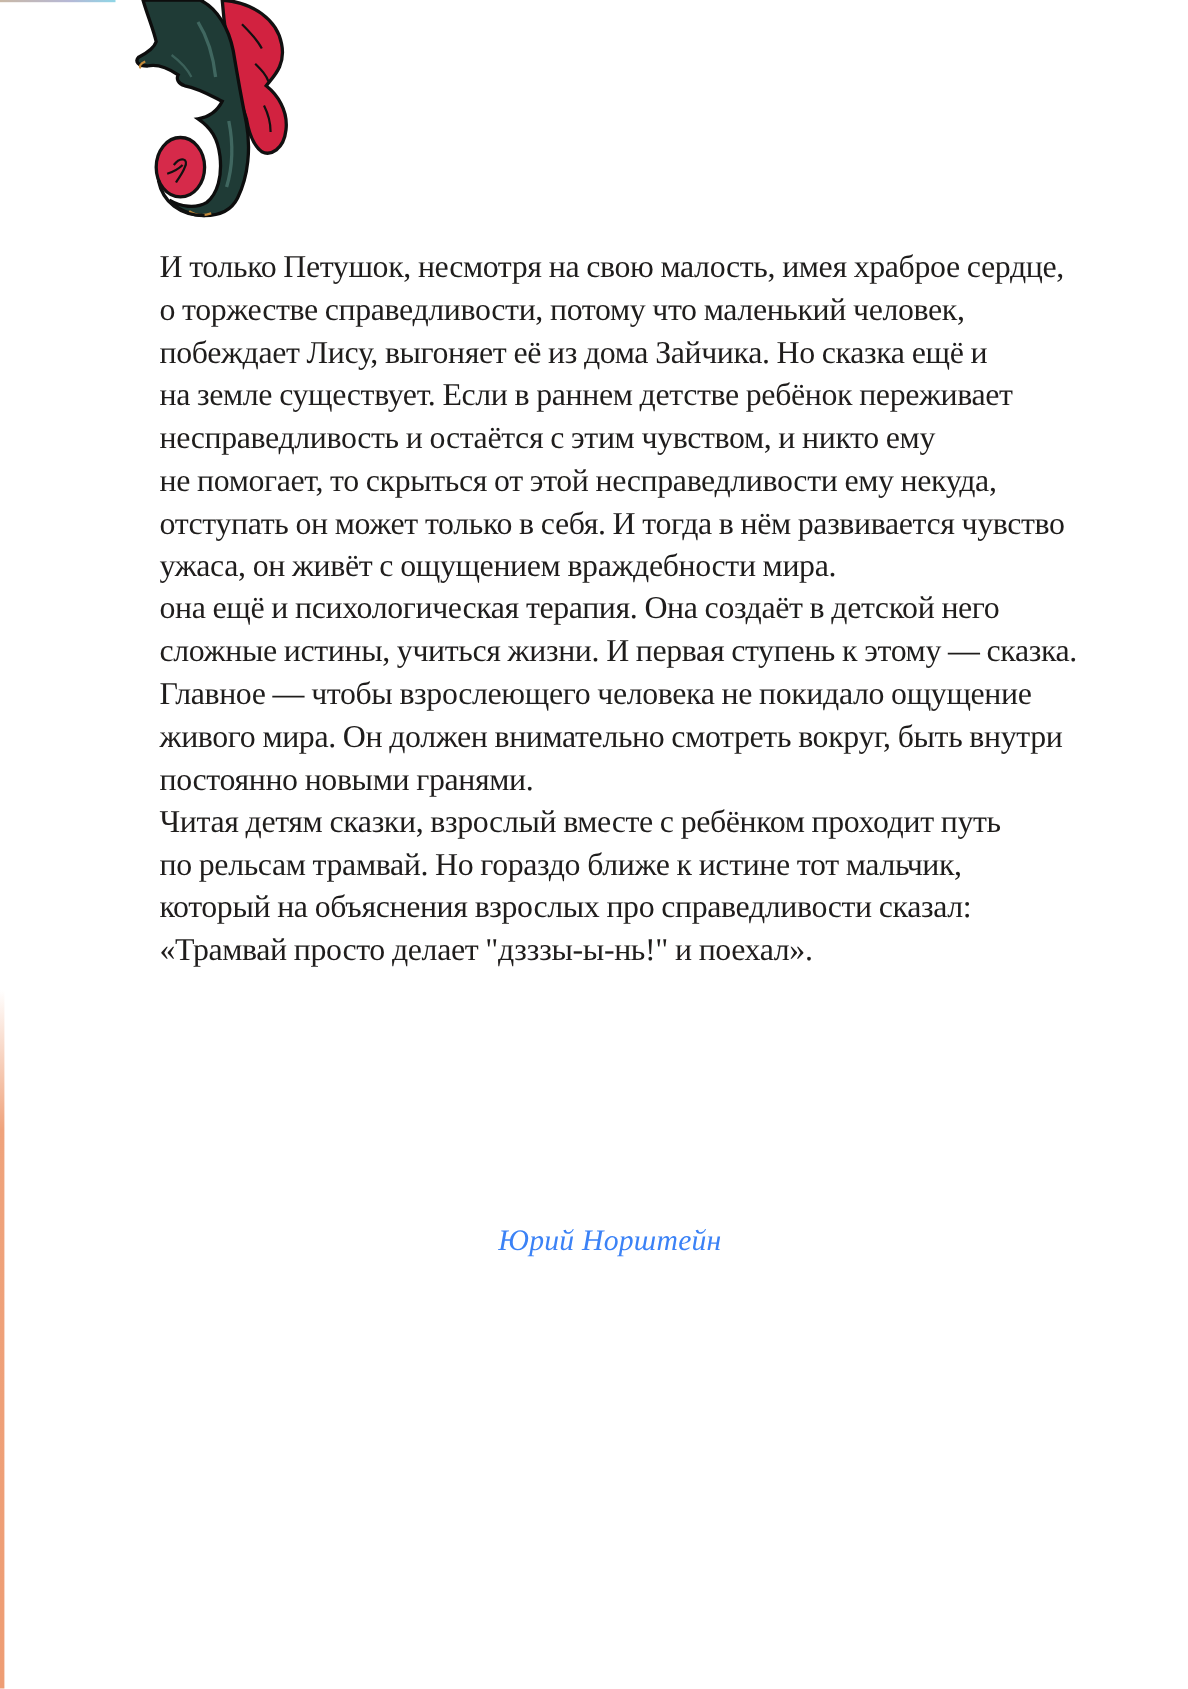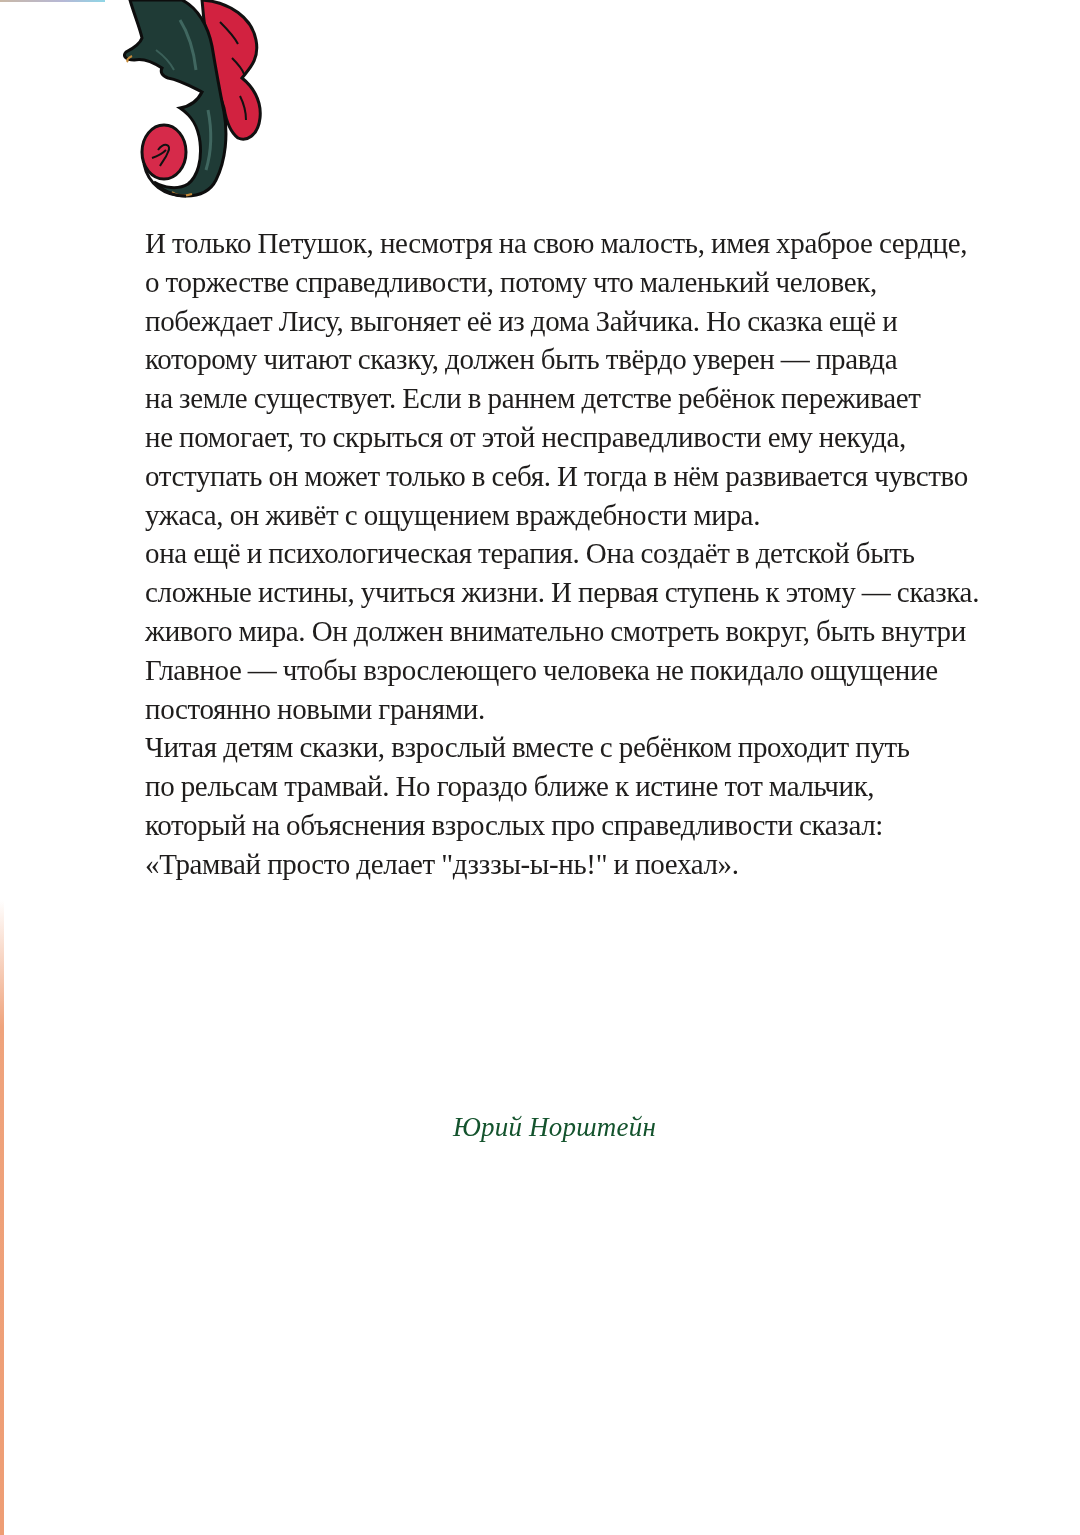--- a/index.html
+++ b/index.html
@@ -50,21 +50,21 @@
       display: block;
       white-space: nowrap;
     }
     .signature {
       position: absolute;
       left: 453px;
       top: 1112px;
       font-size: 27px;
       font-style: italic;
       letter-spacing: 0.2px;
-      color: #14532d;
+      color: #3b82f6;
     }
   </style>
 </head>
 <body>
 
 <div class="top-strip"></div>
 <div class="left-edge"></div>
 
 <svg class="ornament" viewBox="0 0 170 200" xmlns="http://www.w3.org/2000/svg">
 
@@ -87,29 +87,29 @@
   <path d="M38 150 C44 142 52 144 48 152 C46 158 42 162 40 166" stroke="#111" stroke-width="2" fill="none"></path>
   <path d="M32 158 C38 156 42 154 46 150" stroke="#111" stroke-width="2" fill="none"></path>
 
   <path d="M24 164 C28 184 44 196 66 196" stroke="#111" stroke-width="3" fill="none"></path>
 </svg>
 
 <div class="body-text">
   <span class="line">И только Петушок, несмотря на свою малость, имея храброе сердце,</span>
   <span class="line">о торжестве справедливости, потому что маленький человек,</span>
   <span class="line">побеждает Лису, выгоняет её из дома Зайчика. Но сказка ещё и</span>
-  <span class="line">которому читают сказку, должен быть твёрдо уверен — правда</span>
   <span class="line">на земле существует. Если в раннем детстве ребёнок переживает</span>
+  <span class="line">несправедливость и остаётся с этим чувством, и никто ему</span>
   <span class="line">не помогает, то скрыться от этой несправедливости ему некуда,</span>
   <span class="line">отступать он может только в себя. И тогда в нём развивается чувство</span>
   <span class="line">ужаса, он живёт с ощущением враждебности мира.</span>
-  <span class="line">она ещё и психологическая терапия. Она создаёт в детской быть</span>
+  <span class="line">она ещё и психологическая терапия. Она создаёт в детской него</span>
   <span class="line">сложные истины, учиться жизни. И первая ступень к этому — сказка.</span>
+  <span class="line">Главное — чтобы взрослеющего человека не покидало ощущение</span>
   <span class="line">живого мира. Он должен внимательно смотреть вокруг, быть внутри</span>
-  <span class="line">Главное — чтобы взрослеющего человека не покидало ощущение</span>
   <span class="line">постоянно новыми гранями.</span>
   <span class="line">Читая детям сказки, взрослый вместе с ребёнком проходит путь</span>
   <span class="line">по рельсам трамвай. Но гораздо ближе к истине тот мальчик,</span>
   <span class="line">который на объяснения взрослых про справедливости сказал:</span>
   <span class="line">«Трамвай просто делает "дзззы-ы-нь!" и поехал».</span>
 </div>
 
 <div class="signature">Юрий Норштейн</div>
 
 </body></html>

